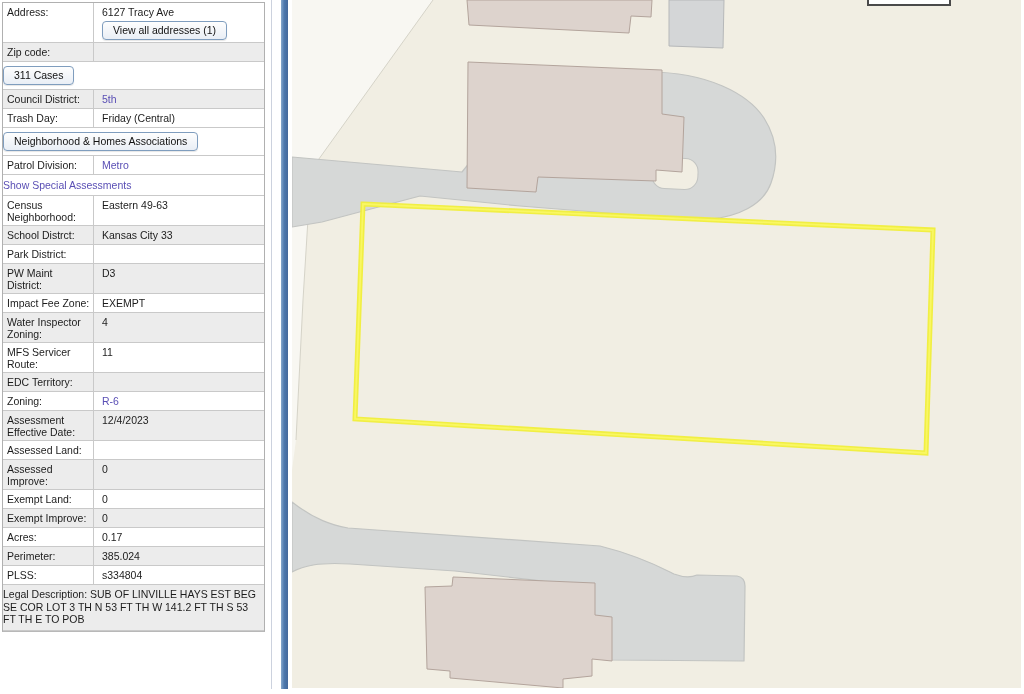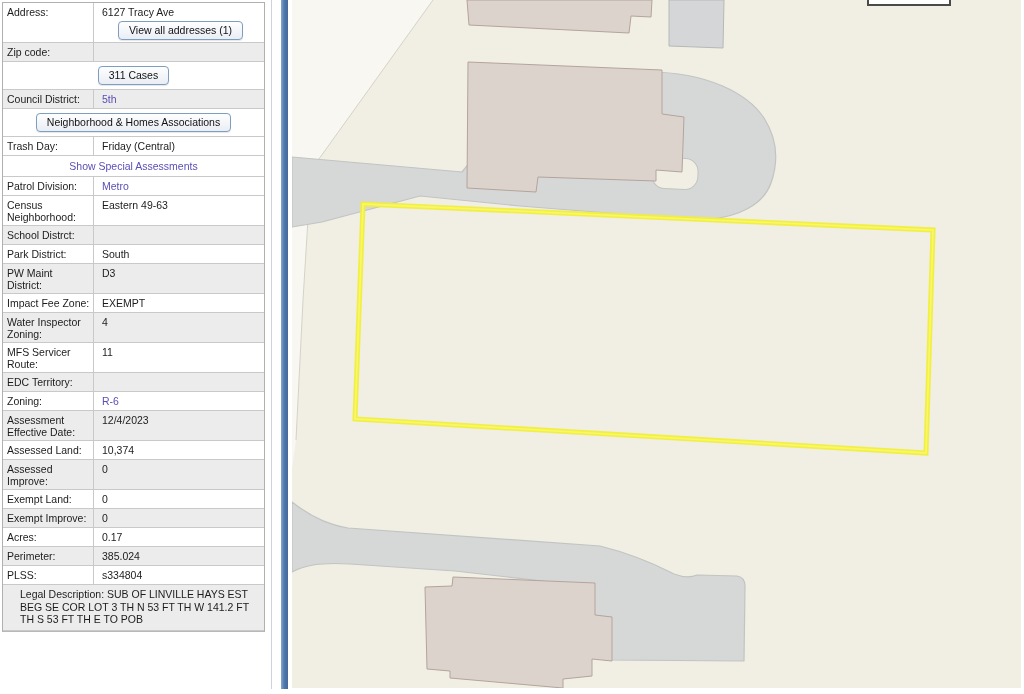--- a/index.html
+++ b/index.html
@@ -17,31 +17,31 @@
     font-size:10.5px;color:#1c1c1c;background:#fff;
   }
   .row{
     display:flex;min-height:19px;box-sizing:border-box;
     border-bottom:1px solid #c9c9c9;align-items:stretch;background:#fff;
   }
   .row.shade{background:#ececec;justify-content:space-between;}
   .cell{box-sizing:border-box;padding:3px 3px 2px 4px;line-height:12px;}
   .cell.label{width:91px;flex:0 0 91px;border-right:1px solid #c9c9c9;}
   .cell.value{flex:1;padding-left:8px;}
-  .row.center-row{justify-content:center;align-items:center;padding:4px 0;}
-  .row.legal-row{display:block;padding:3px 4px 4px 17px;line-height:12.5px;min-height:40px;}
+  .row.center-row{align-items:center;padding:4px 0;}
+  .row.legal-row{display:block;padding:3px 4px 4px 0;line-height:12.5px;min-height:40px;}
   a.plink{color:#5a4fb5;cursor:pointer;}
   .btn{
     font-family:inherit;font-size:10.5px;color:#111;
     background:linear-gradient(#fefefe,#e9eef5);
     border:1px solid #7f9dbe;border-radius:4px;
     padding:2px 10px 3px 10px;box-shadow:0 1px 1px rgba(0,0,0,0.10);
     cursor:pointer;white-space:nowrap;
   }
-  .value-btn{margin-top:3px;margin-left:16px;}
+  .value-btn{margin-top:3px;}
   
   .panel-edge{position:absolute;left:271px;top:0;width:1px;height:689px;background:#ccd2de;}
   .splitter{
     position:absolute;left:281px;top:0;width:7px;height:689px;
     background:linear-gradient(90deg,#86a7cb,#4e79ad 45%,#44689a);
   }
   
   .map-area{position:absolute;left:292px;top:0;width:729px;height:688px;background:#f1eee3;}
   .map-area svg{display:block;width:100%;height:100%;}
 </style>
@@ -57,44 +57,44 @@
       <div class="row shade">
         <div class="cell label">Zip code:</div>
       </div>
       <div class="row center-row">
         <button class="btn">311 Cases</button>
       </div>
       <div class="row shade">
         <div class="cell label">Council District:</div>
         <div class="cell value"><a class="plink">5th</a></div>
       </div>
-      <div class="row center-row">
-        <button class="btn">Neighborhood &amp; Homes Associations</button>
-      </div>
       <div class="row">
         <div class="cell label">Trash Day:</div>
         <div class="cell value"><span>Friday (Central)</span></div>
       </div>
       <div class="row center-row">
-        <a class="plink">Show Special Assessments</a>
+        <button class="btn">Neighborhood &amp; Homes Associations</button>
       </div>
       <div class="row">
         <div class="cell label">Patrol Division:</div>
         <div class="cell value"><a class="plink">Metro</a></div>
+      </div>
+      <div class="row center-row">
+        <a class="plink">Show Special Assessments</a>
       </div>
       <div class="row">
         <div class="cell label">Census Neighborhood:</div>
         <div class="cell value"><span>Eastern 49-63</span></div>
       </div>
       <div class="row shade">
         <div class="cell label">School Distrct:</div>
+        <div class="cell value"><span>Kansas City 33</span></div>
       </div>
       <div class="row">
         <div class="cell label">Park District:</div>
-        <div class="cell value"><span>South</span></div>
       </div>
       <div class="row shade">
         <div class="cell label">PW Maint District:</div>
         <div class="cell value"><span>D3</span></div>
       </div>
       <div class="row">
         <div class="cell label">Impact Fee Zone:</div>
         <div class="cell value"><span>EXEMPT</span></div>
       </div>
       <div class="row shade">
@@ -111,21 +111,20 @@
       <div class="row">
         <div class="cell label">Zoning:</div>
         <div class="cell value"><a class="plink">R-6</a></div>
       </div>
       <div class="row shade">
         <div class="cell label">Assessment Effective Date:</div>
         <div class="cell value"><span>12/4/2023</span></div>
       </div>
       <div class="row">
         <div class="cell label">Assessed Land:</div>
-        <div class="cell value"><span>10,374</span></div>
       </div>
       <div class="row shade">
         <div class="cell label">Assessed Improve:</div>
         <div class="cell value"><span>0</span></div>
       </div>
       <div class="row">
         <div class="cell label">Exempt Land:</div>
         <div class="cell value"><span>0</span></div>
       </div>
       <div class="row shade">

